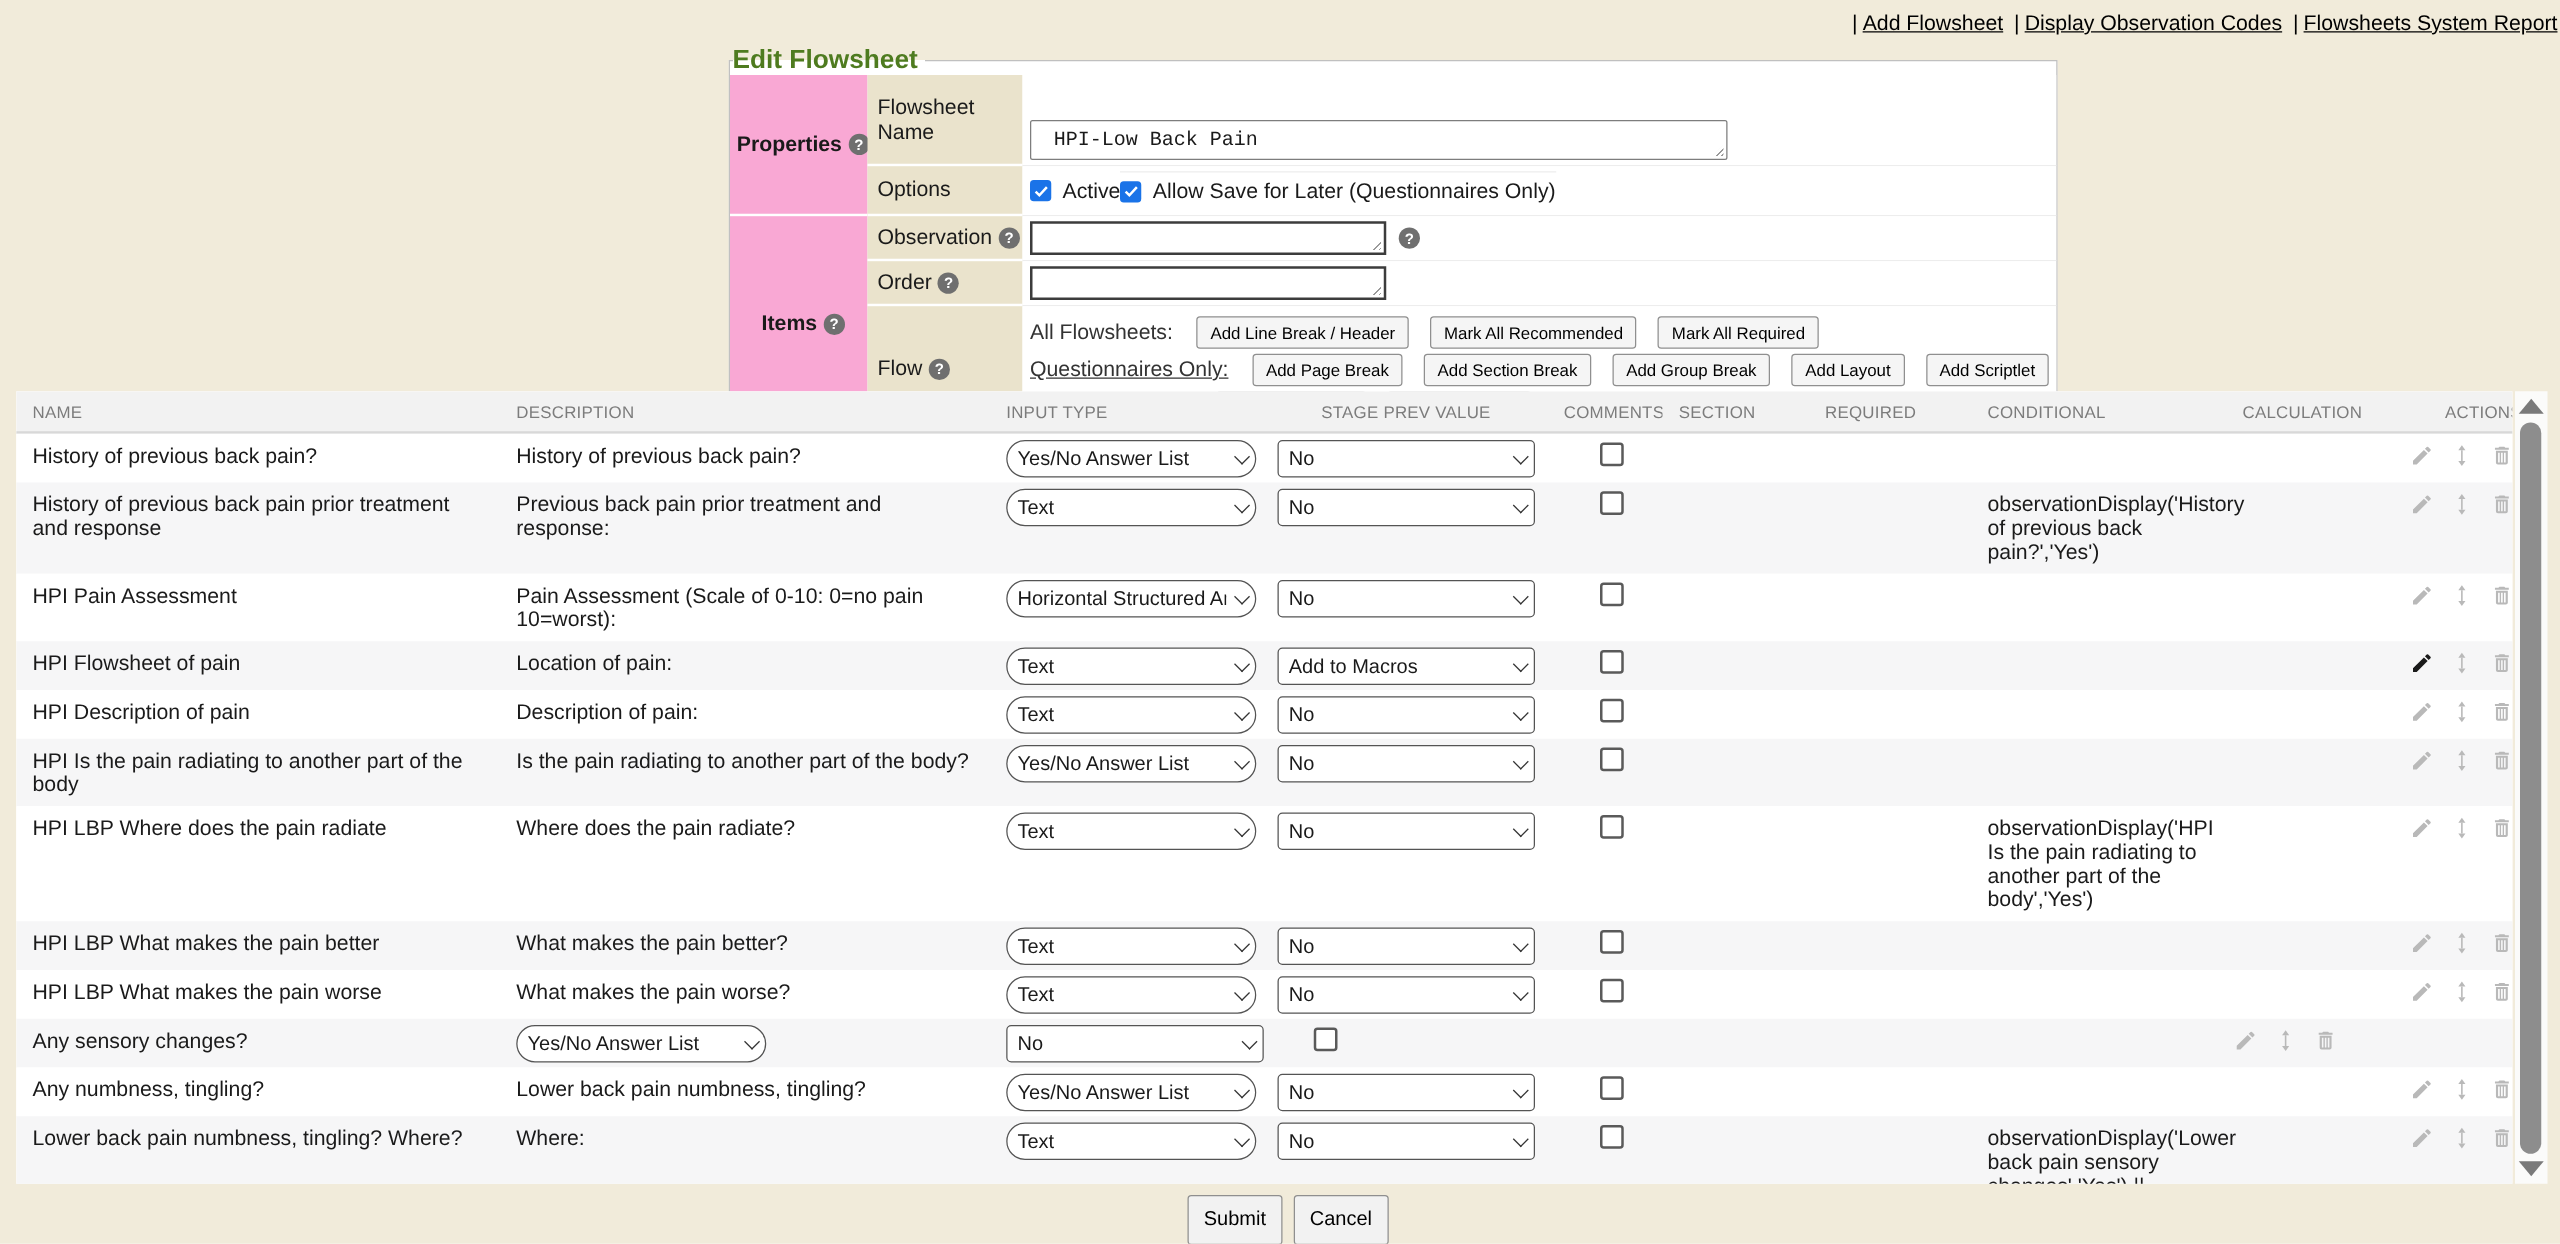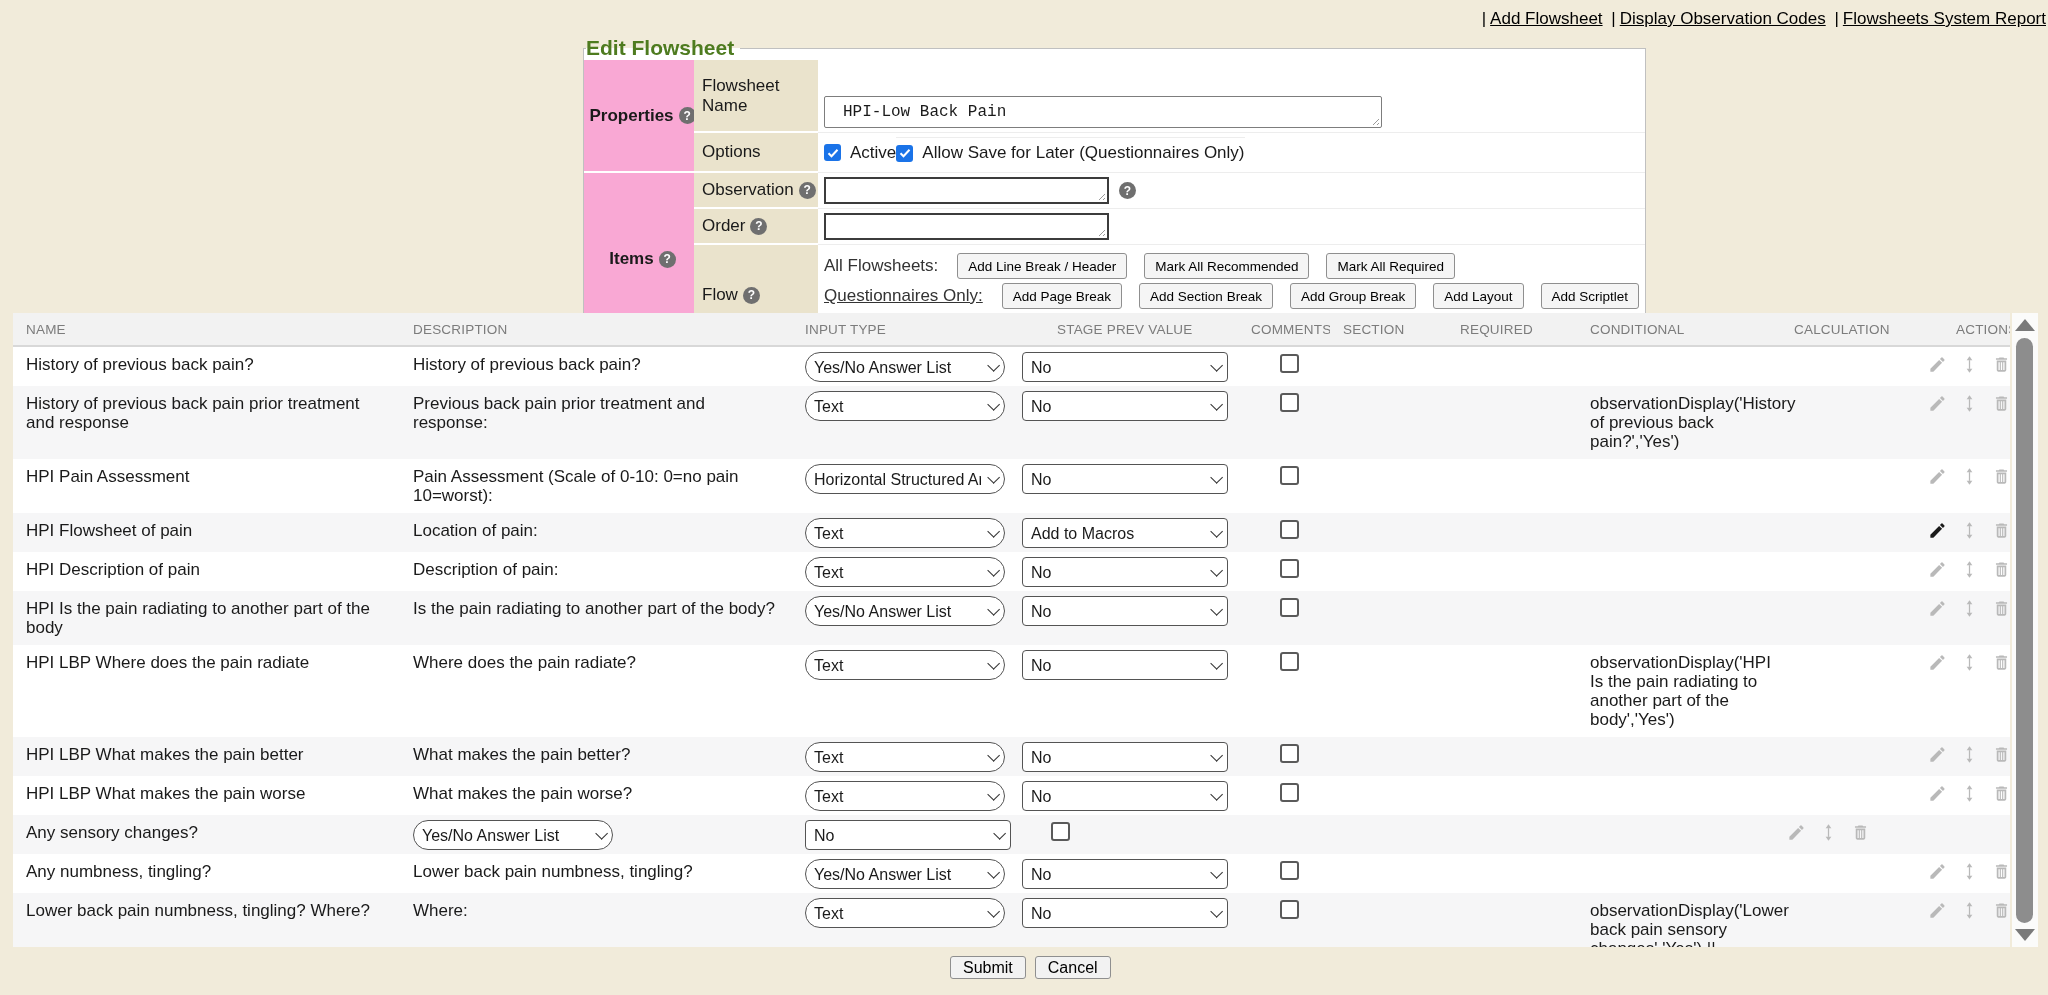--- a/index.html
+++ b/index.html
@@ -114,21 +114,21 @@
 
   
   .vscroll { position:absolute; left:2012px; top:313px; width:26px; height:634px; background:#fbfbfa; }
   .scroll-arrow { position:absolute; left:3px; width:0; height:0; cursor:pointer; }
   .scroll-arrow.up { top:6px; border-left:10px solid transparent; border-right:10px solid transparent; border-bottom:12px solid #7a7a7a; }
   .scroll-arrow.down { bottom:6px; border-left:10px solid transparent; border-right:10px solid transparent; border-top:12px solid #7a7a7a; }
   .scroll-thumb { position:absolute; left:4px; top:25px; width:17px; height:585px; background:#8d8d8d; border-radius:9px; cursor:grab; }
 
   
   .footer-buttons { position:absolute; left:950px; top:956px; display:flex; gap:9px; }
-  .footer-buttons .btn { font-size:16px; height:23px; padding:0 12px; background:#f2f2f2; }
+  .footer-buttons .btn { font-size:16px; height:40px; padding:0 12px; background:#f2f2f2; }
 </style>
 </head>
 <body>
 
 <div class="top-links">
   <span class="pipe">|</span><a>Add Flowsheet</a>
   <span class="pipe">|</span><a>Display Observation Codes</a>
   <span class="pipe">|</span><a>Flowsheets System Report</a>
 </div>
 

